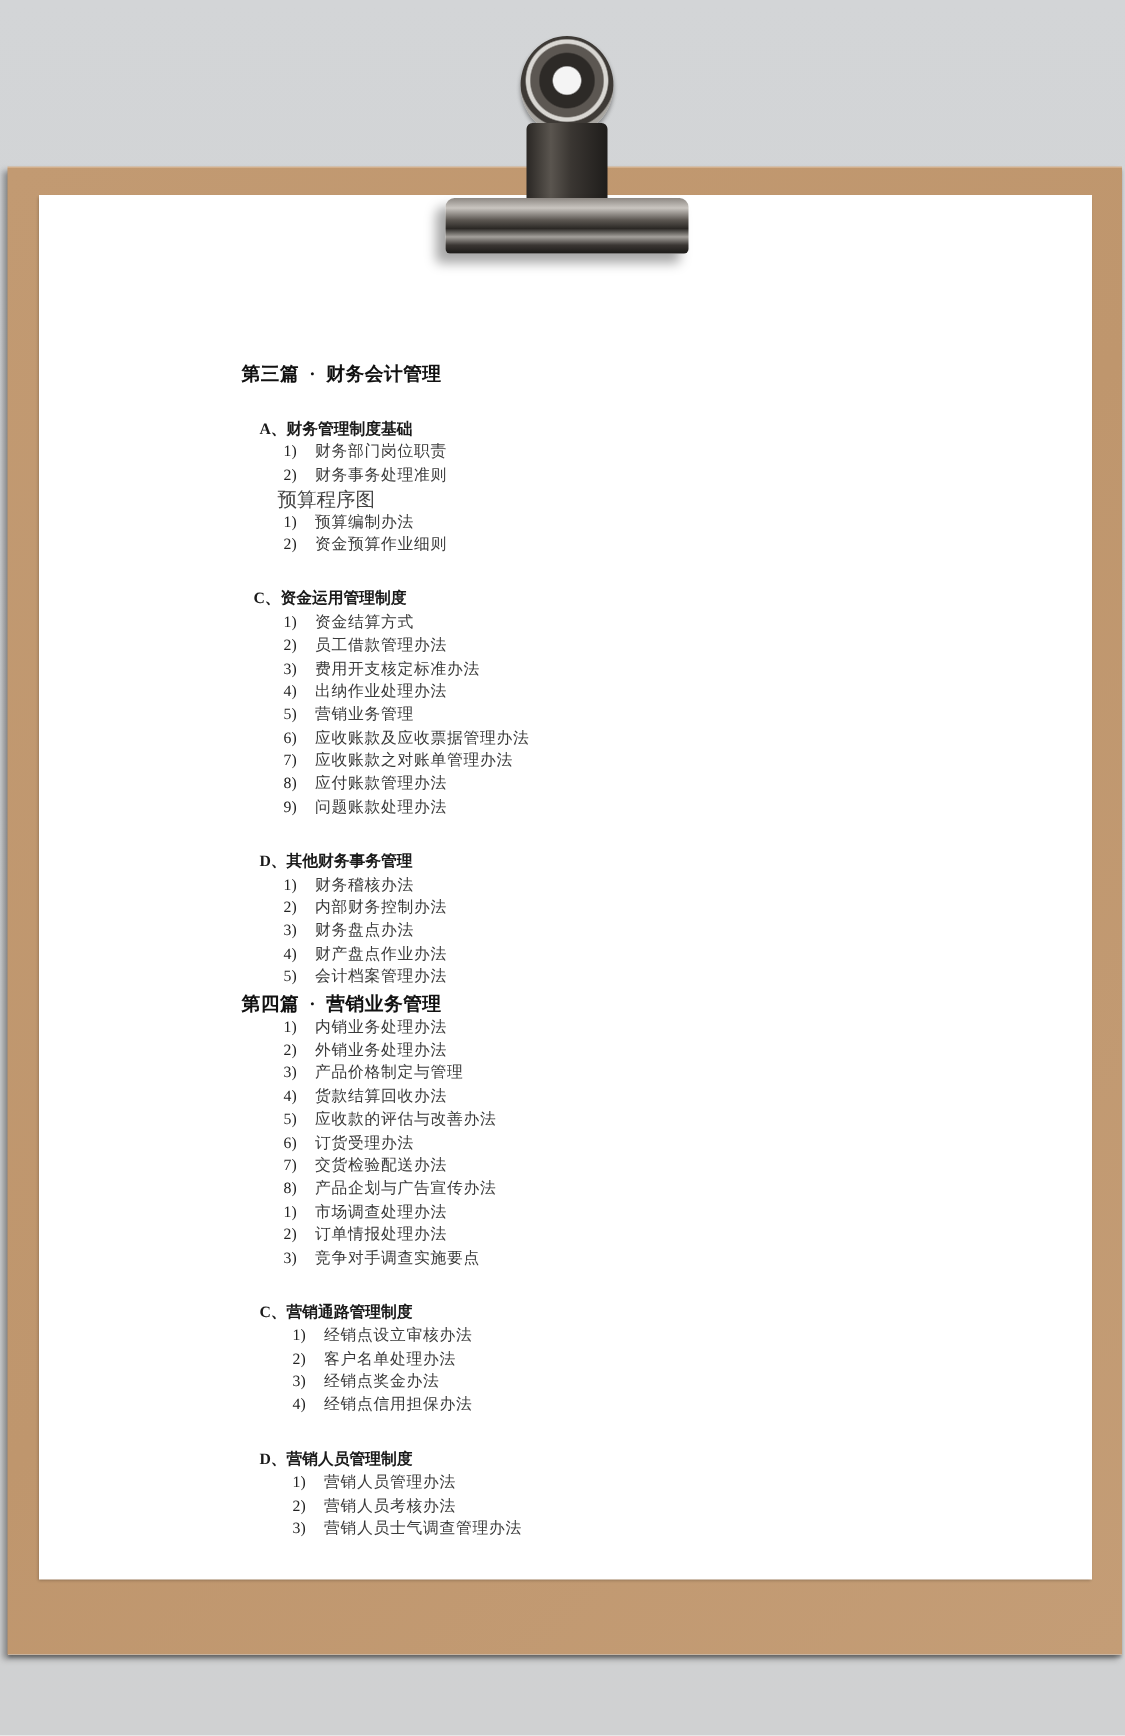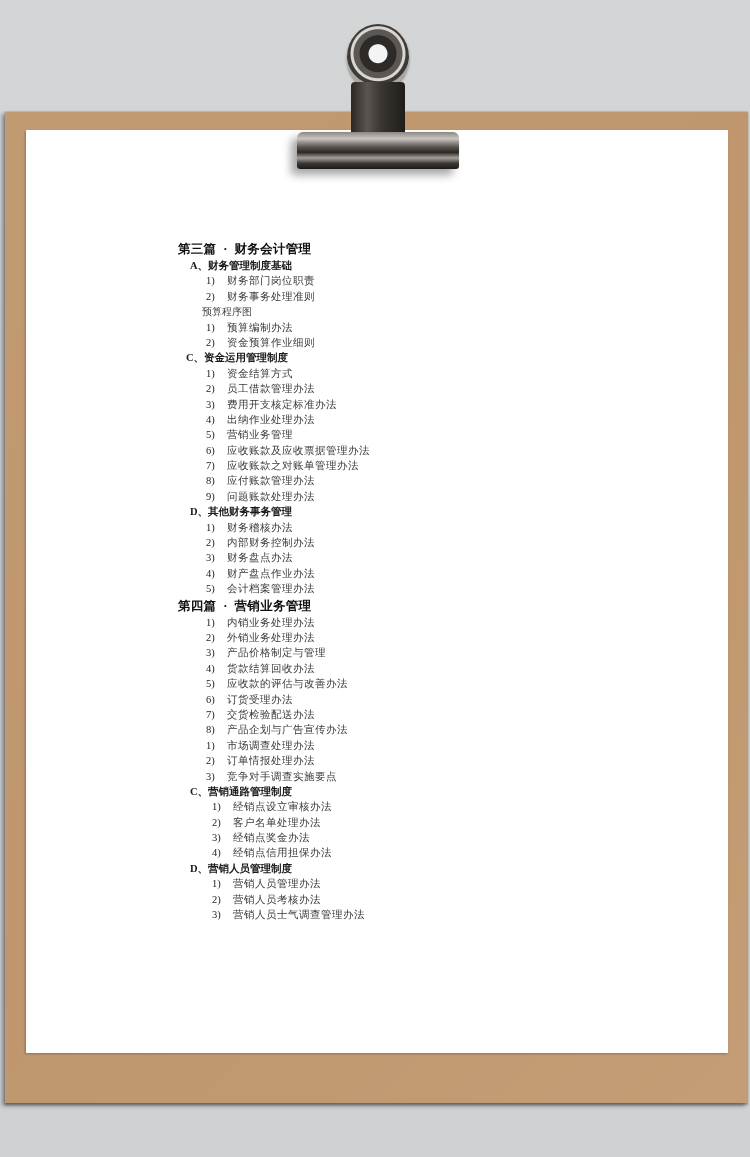--- a/index.html
+++ b/index.html
@@ -37,43 +37,44 @@
       border-radius: 4px 4px 2px 2px;
     }
     .clip .jaw {
       position: absolute; left: 12px; top: 110px; width: 162px; height: 37px;
       background: linear-gradient(180deg, #8c8782 0%, #c9c5c0 18%, #5b5651 40%, #2b2825 55%, #a4a09b 70%, #3a3633 85%, #1c1a18 100%);
       border-radius: 6px 6px 3px 3px;
       box-shadow: -6px 6px 8px rgba(0,0,0,0.35);
     }
     .doc {
       position: absolute;
-      left: 178px; top: 240px;
+      left: 161px; top: 240px;
       width: 400px;
       color: #333;
     }
     .part-title {
       font-weight: bold;
       font-size: 12.5px;
       color: #111;
       height: 18px; line-height: 18px;
       letter-spacing: 0.3px;
       white-space: pre;
     }
     .section-title {
       font-weight: bold;
       font-size: 10.5px;
       color: #1a1a1a;
       height: 15.4px; line-height: 15.4px;
       padding-left: 12px;
       white-space: pre;
+      margin-top: 21px;
     }
     .section-title.in1 { padding-left: 8px; }
     .plain-line {
-      font-size: 10px; color: #444;
+      font-size: 13px; color: #444;
       height: 15.4px; line-height: 15.4px;
       padding-left: 24px;
     }
     .item {
       font-size: 10.5px; color: #3a3a3a;
       height: 15.4px; line-height: 15.4px;
       display: flex;
       padding-left: 28px;
     }
     .item.deep { padding-left: 34px; }

